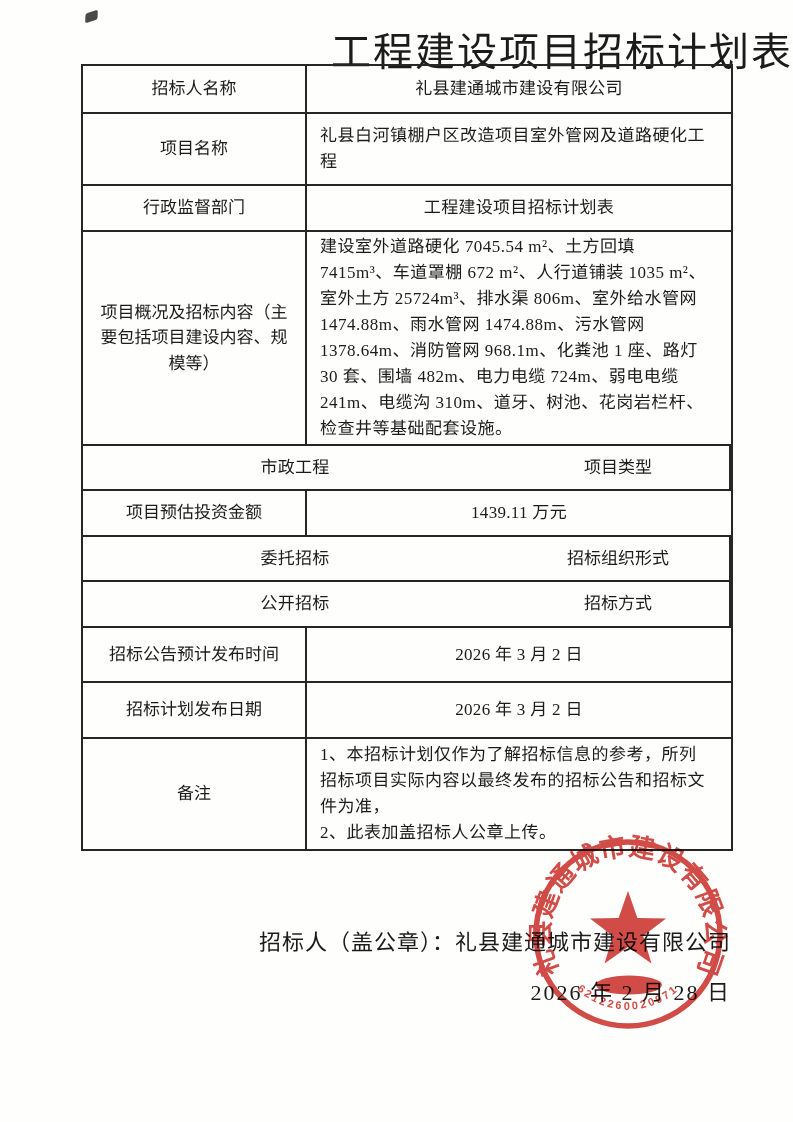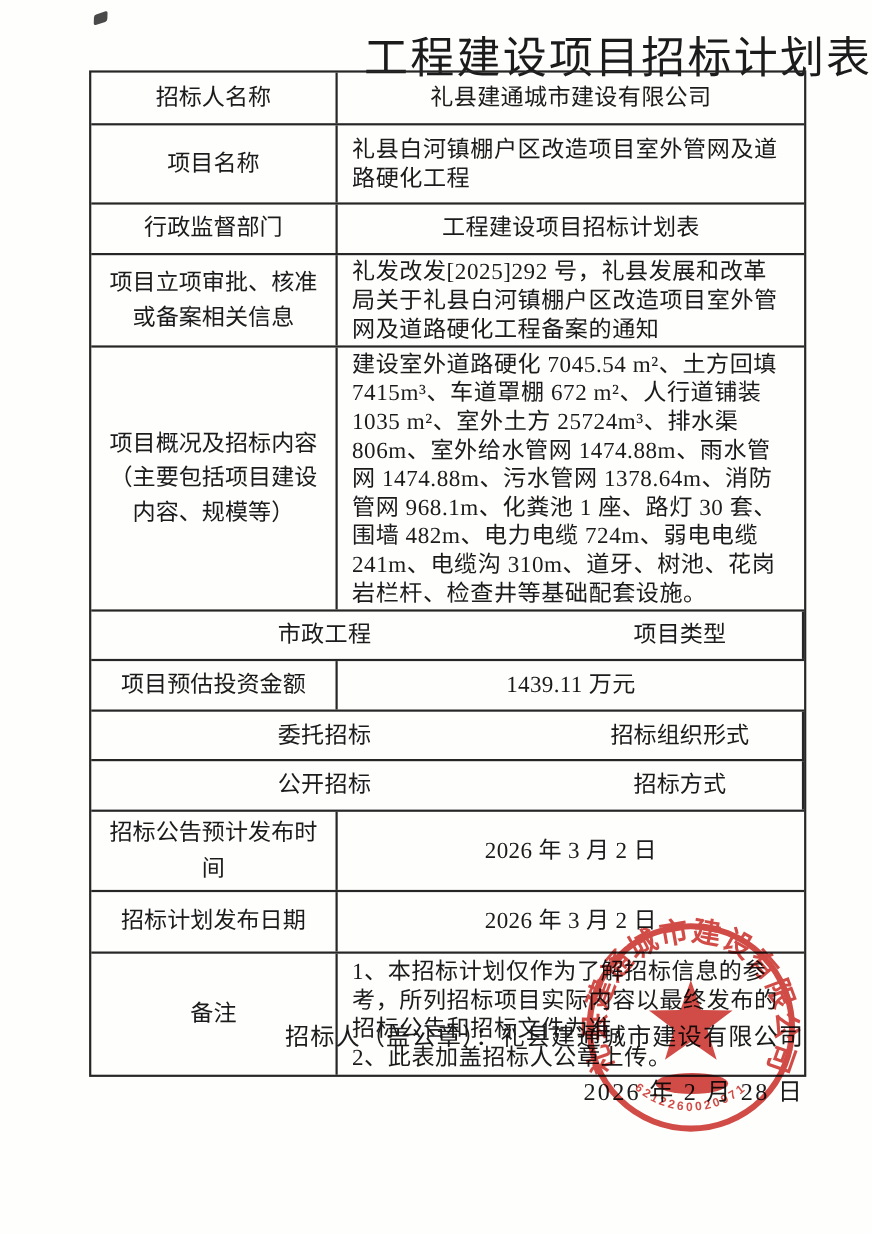--- a/index.html
+++ b/index.html
@@ -19,21 +19,21 @@
     text-align:right; font-size:40px; font-weight:normal; letter-spacing:2px;
   }
   .tender-table{
     position:absolute; left:81px; top:64px; width:652px;
     border:2px solid #262626; box-sizing:border-box;
   }
   .row{display:flex; border-top:2px solid #262626;}
   .row:first-child{border-top:none;}
   .cell{
     box-sizing:border-box; display:flex; align-items:center; justify-content:center;
-    text-align:center; padding:4px 10px; font-size:21px; line-height:1.5;
+    text-align:center; padding:4px 10px; font-size:17px; line-height:1.5;
   }
   .cell.label{width:224px; border-right:2px solid #262626; flex:none;}
   .cell.value{flex:1; letter-spacing:.3px;}
   .cell.value.left{
     justify-content:flex-start; text-align:left; align-items:center;
     padding:2px 24px 2px 13px; line-height:26px; letter-spacing:.5px;
     white-space:pre-wrap;
   }
   .r1{min-height:46px}.r2{min-height:70px}.r3{min-height:44px}.r4{min-height:74px}
   .r5{min-height:160px}.r6{min-height:43px}.r7{min-height:44px}.r8{min-height:43px}
@@ -69,24 +69,20 @@
       <div class="cell label">招标人名称</div>
       <div class="cell value">礼县建通城市建设有限公司</div>
     </div>
     <div class="row r2">
       <div class="cell label">项目名称</div>
       <div class="cell value left">礼县白河镇棚户区改造项目室外管网及道路硬化工程</div>
     </div>
     <div class="row r3">
       <div class="cell label">行政监督部门</div>
       <div class="cell value">工程建设项目招标计划表</div>
-    </div>
-    <div class="row r4">
-      <div class="cell label">项目立项审批、核准或备案相关信息</div>
-      <div class="cell value left">礼发改发[2025]292 号，礼县发展和改革局关于礼县白河镇棚户区改造项目室外管网及道路硬化工程备案的通知</div>
     </div>
     <div class="row r5">
       <div class="cell label">项目概况及招标内容（主要包括项目建设内容、规模等）</div>
       <div class="cell value left">建设室外道路硬化 7045.54 m²、土方回填 7415m³、车道罩棚 672 m²、人行道铺装 1035 m²、室外土方 25724m³、排水渠 806m、室外给水管网 1474.88m、雨水管网 1474.88m、污水管网 1378.64m、消防管网 968.1m、化粪池 1 座、路灯 30 套、围墙 482m、电力电缆 724m、弱电电缆 241m、电缆沟 310m、道牙、树池、花岗岩栏杆、检查井等基础配套设施。</div>
     </div>
     <div class="row r6">
       <div class="cell value">市政工程</div>
       <div class="cell label">项目类型</div>
     </div>
     <div class="row r7">

